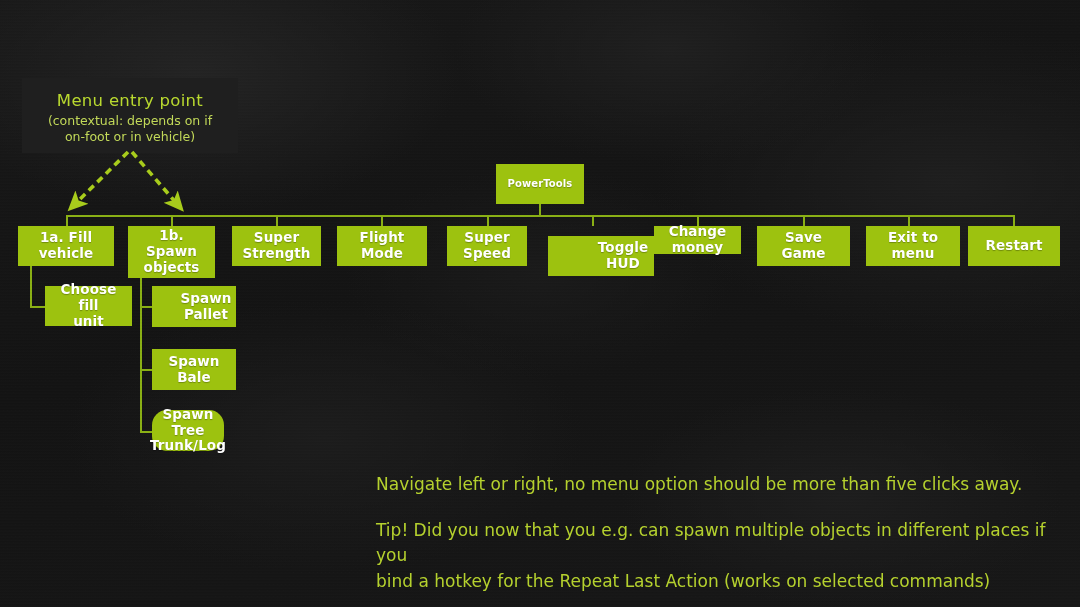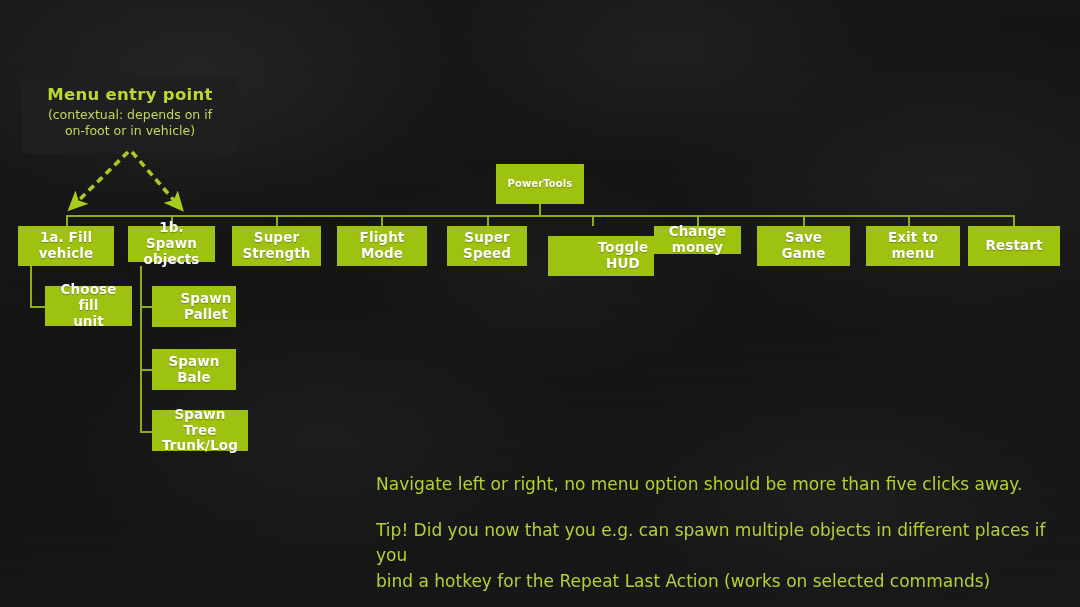--- a/index.html
+++ b/index.html
@@ -78,24 +78,25 @@
     width: 216px;
     height: 75px;
     background: #1f1f1f;
     box-sizing: border-box;
     padding-top: 7px;
     text-align: center;
     z-index: 4;
   }
   #entry-title {
     color: #b9d92f;
-    font-weight: bold;
+    font-weight: normal;
     font-size: 16.5px;
     letter-spacing: .3px;
     margin-bottom: 3px;
+    margin-top: 6px;
   }
   #entry-sub {
     color: #c2d959;
     font-size: 12.5px;
     line-height: 1.28;
     padding: 0 12px;
   }
 
   
   #arrows {
@@ -163,21 +164,21 @@
   <div class="conn v" style="left:697px; top:215px; height:11px;"></div>
   <div class="conn v" style="left:803px; top:215px; height:11px;"></div>
   <div class="conn v" style="left:908px; top:215px; height:11px;"></div>
   <div class="conn v" style="left:1013px; top:215px; height:11px;"></div>
 
   <div class="node" style="left:18px;  top:226px; width:96px; height:40px;">
     <span>
       <span>1a. Fill</span><br><span>vehicle</span>
     </span>
   </div>
-  <div class="node" style="left:128px; top:226px; width:87px; height:36px;">
+  <div class="node" style="left:128px; top:226px; width:87px; height:52px;">
     <span>
       <span>1b. Spawn</span><br><span>objects</span>
     </span>
   </div>
   <div class="node" style="left:232px; top:226px; width:89px; height:40px;">
     <span>
       <span>Super</span><br><span>Strength</span>
     </span>
   </div>
   <div class="node" style="left:337px; top:226px; width:90px; height:40px;">
@@ -222,21 +223,21 @@
   <div class="conn h" style="left:140px; top:431px; width:14px;"></div>
 
   <div class="node" style="left:152px; top:286px; width:84px; height:41px;padding-left:28px;">
     <span>
       <span>Spawn</span><br><span>Pallet</span>
     </span>
   </div>
   <div class="node" style="left:152px; top:349px; width:84px; height:41px;">
     <span>Spawn Bale</span>
   </div>
-  <div class="node" style="left:152px; top:410px; width:96px; height:41px;">
+  <div class="node" style="left:152px; top:410px; width:72px; height:41px;border-radius:15px;">
     <span>
       <span>Spawn Tree</span><br><span>Trunk/Log</span>
     </span>
   </div>
 
   <div id="notes">
     <p class="para">Navigate left or right, no menu option should be more than five clicks away.</p>
     <p class="para">
       <span>Tip! Did you now that you e.g. can spawn multiple objects in different places if you</span><br>
       <span>bind a hotkey for the Repeat Last Action (works on selected commands)</span>

